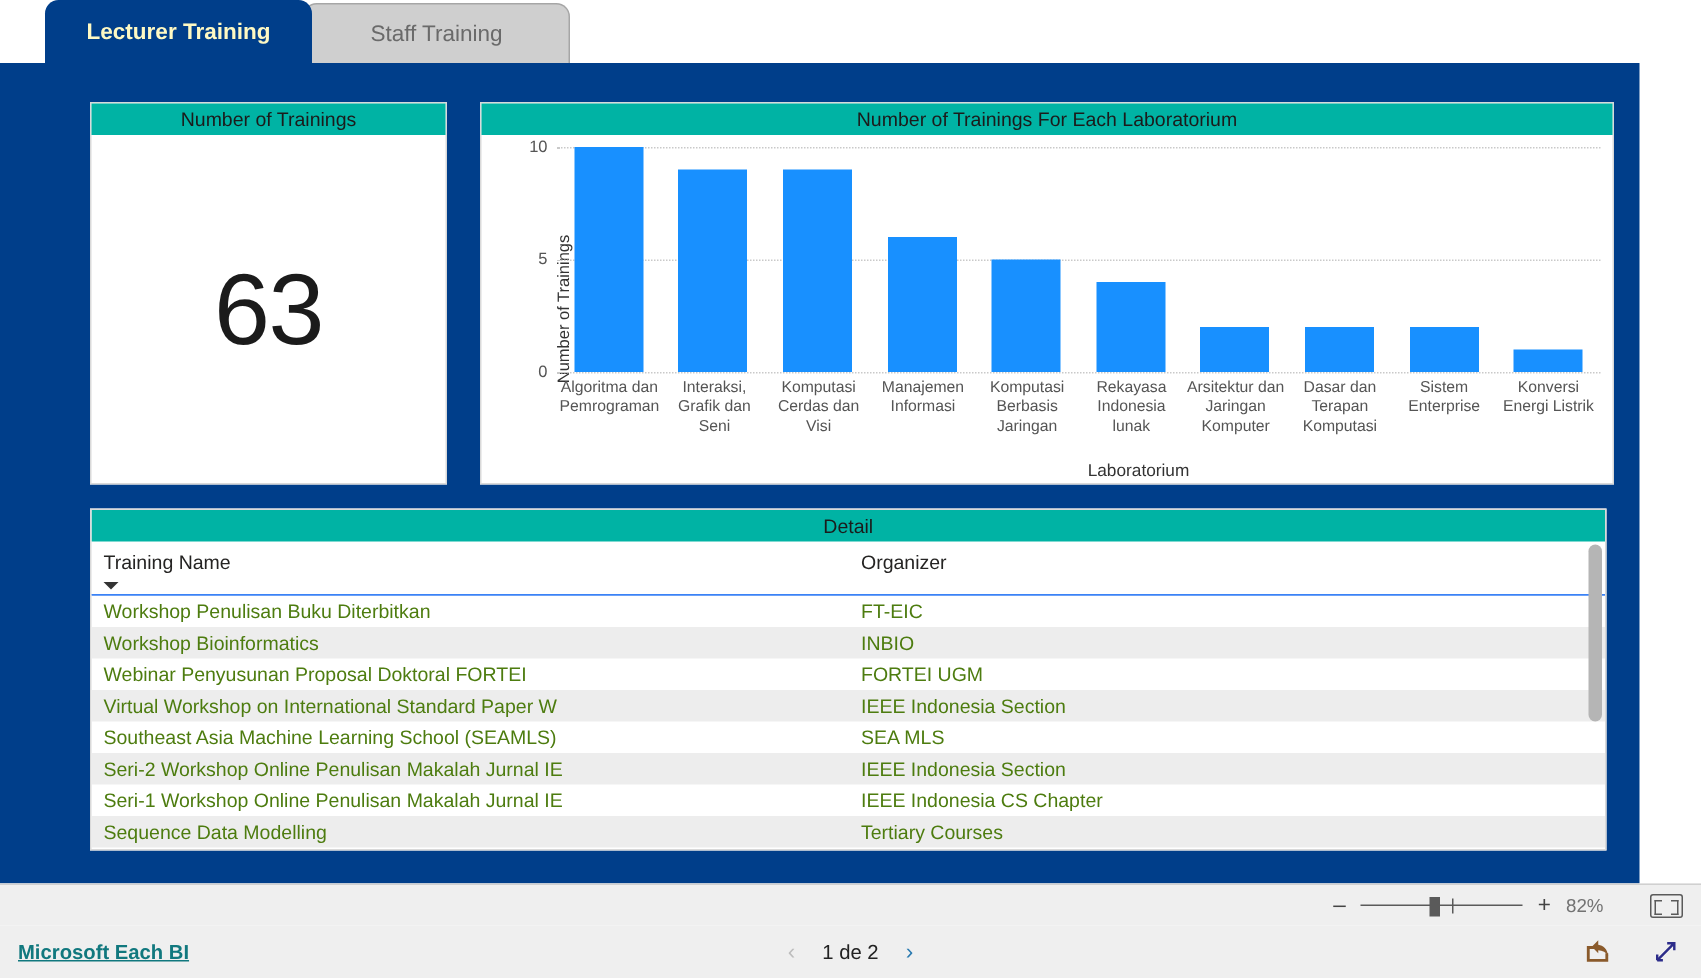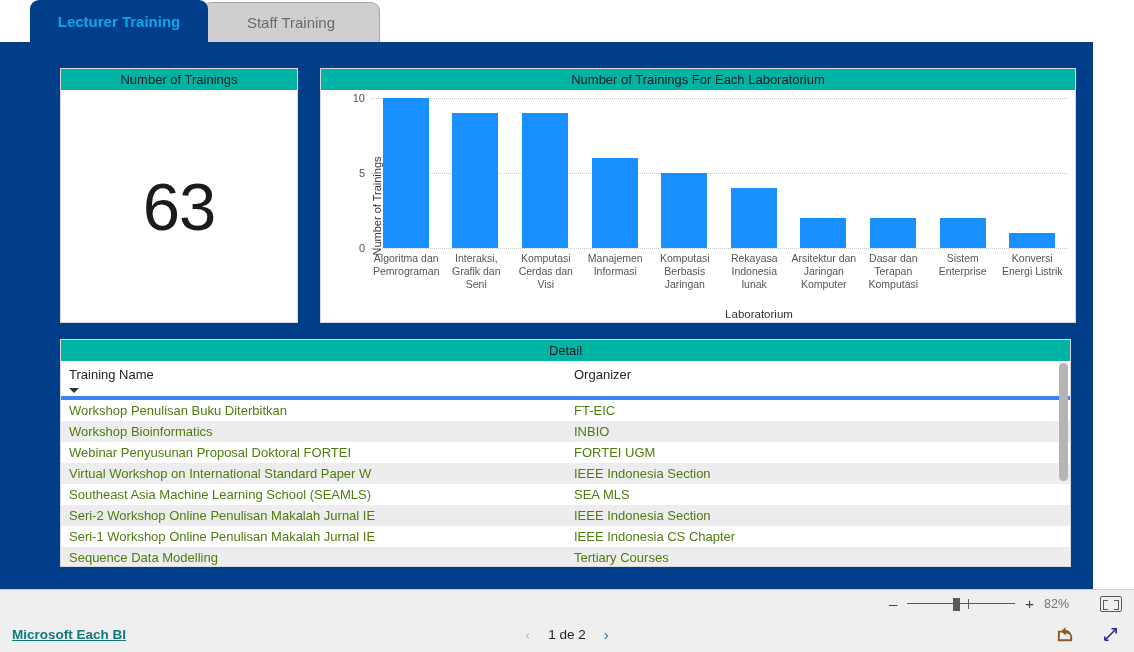--- a/index.html
+++ b/index.html
@@ -23,21 +23,21 @@
     display: flex; align-items: center; justify-content: center;
     font-size: 15px;
     border-radius: 9px 9px 0 0;
     padding: 0 22px;
     min-width: 178px;
     cursor: pointer;
     position: relative;
   }
   .tab.active {
     background: #003E8A;
-    color: #0ea5e9;
+    color: #fef9c3;
     font-weight: 600;
     z-index: 3;
     height: 42px;
   }
   .tab.inactive {
     background: #cfcfcf;
     color: #6a6a6a;
     border: 1px solid #a6a6a6;
     border-bottom: none;
     margin-left: -6px;
@@ -142,21 +142,21 @@
   
   #detail-visual { left: 60px; top: 297px; width: 1011px; height: 228px; overflow: hidden; }
   .tbl-scroll { position: relative; height: calc(100% - 21px); }
   table { width: 100%; border-collapse: collapse; table-layout: fixed; }
   th {
     text-align: left;
     font-size: 13px;
     font-weight: 400;
     color: #252423;
     padding: 6px 8px 14px 8px;
-    border-bottom: 4px solid #3b82f6;
+    border-bottom: 1px solid #3b82f6;
     position: relative;
     background: #fff;
   }
   th.col1 { width: 505px; }
   .sort-caret {
     position: absolute;
     left: 8px; bottom: 3px;
     width: 0; height: 0;
     border-left: 5px solid transparent;
     border-right: 5px solid transparent;

